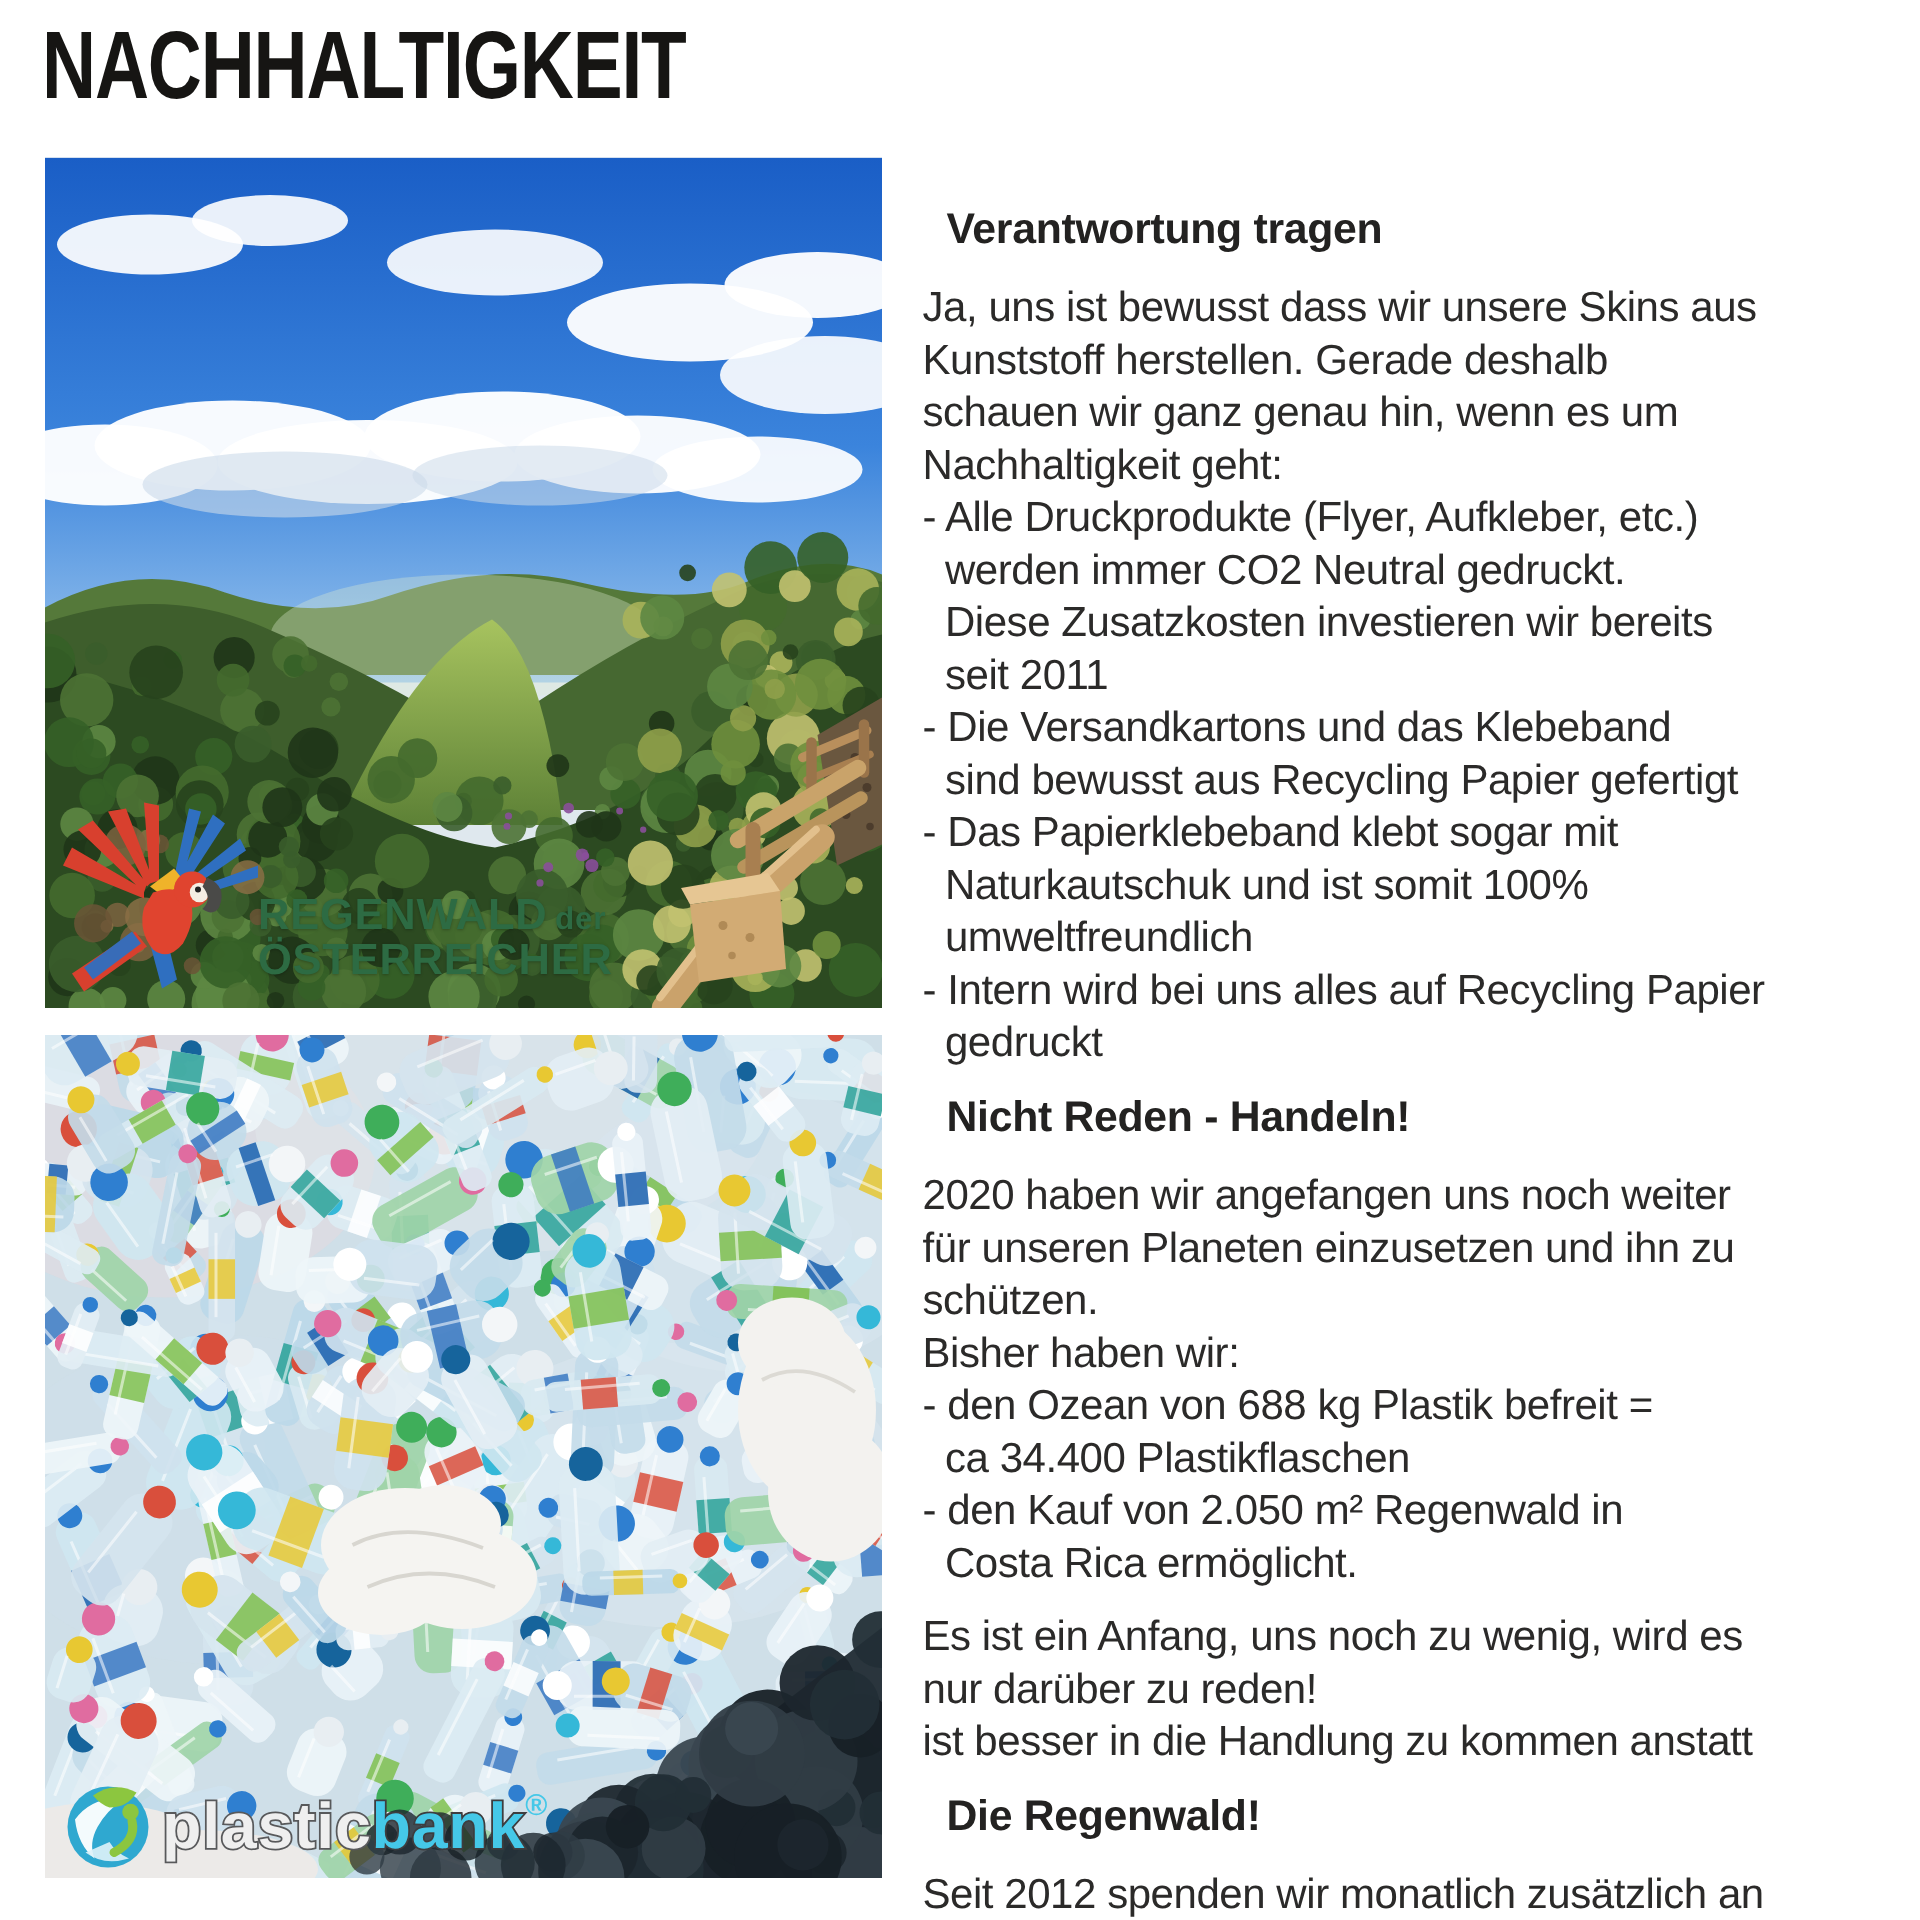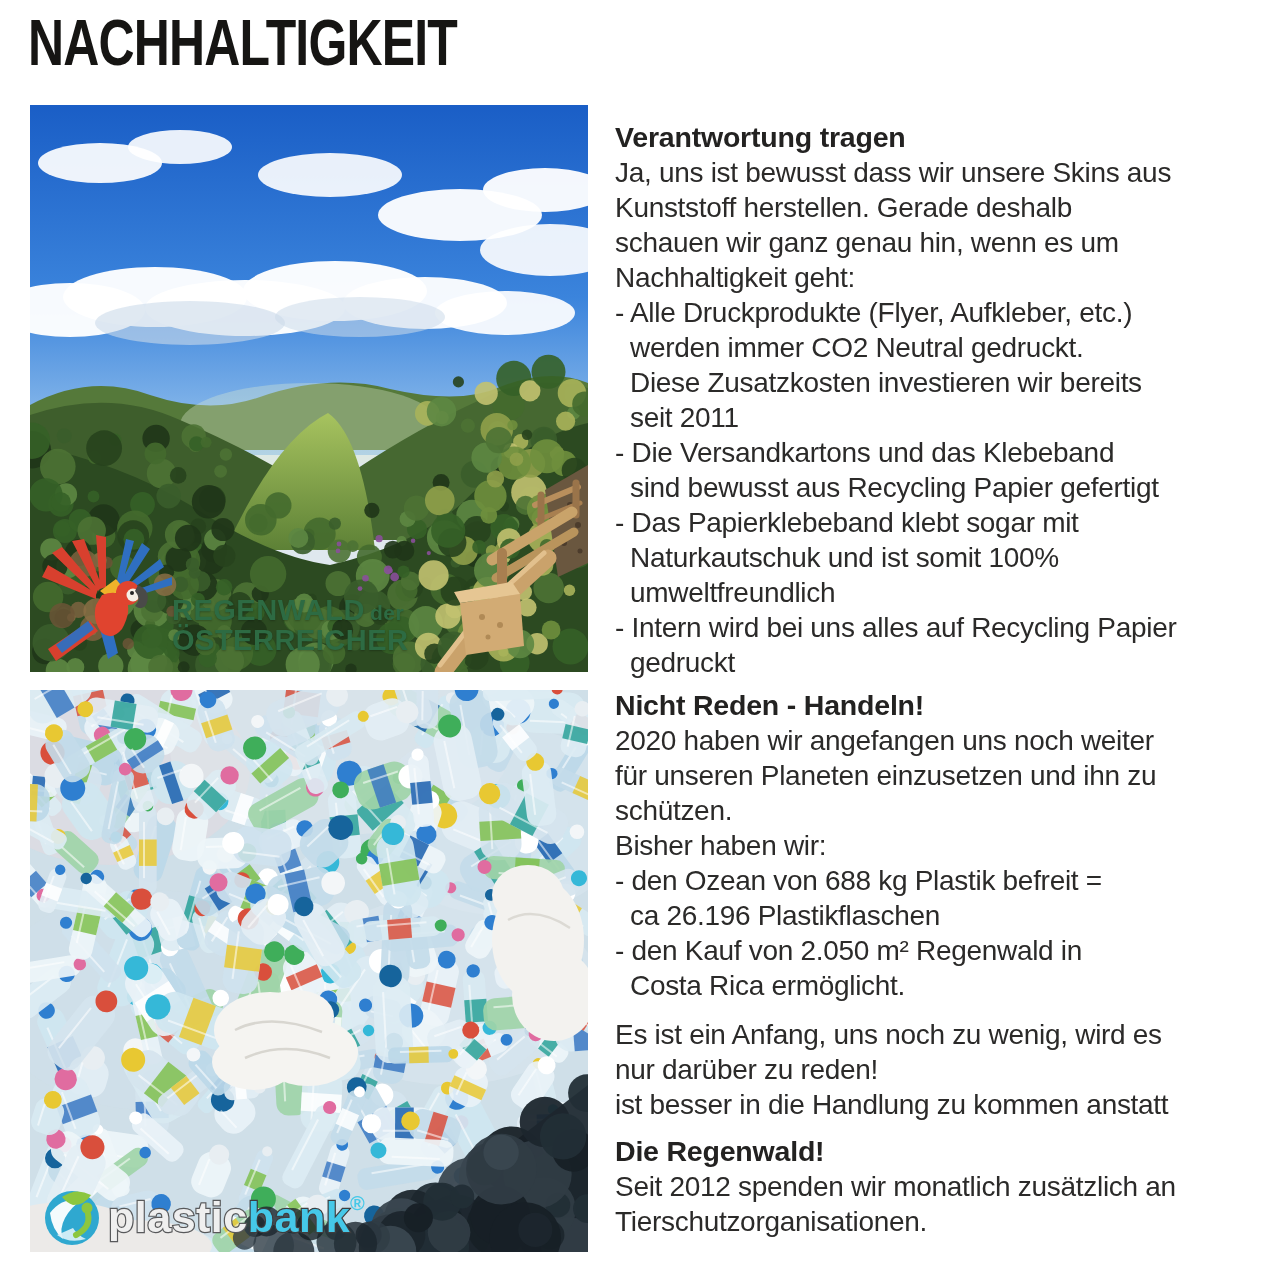--- a/index.html
+++ b/index.html
@@ -9,21 +9,21 @@
   .title{position:absolute;left:28px;top:11px;margin:0;font-size:64px;line-height:64px;
          font-weight:800;letter-spacing:-1px;color:#161513;white-space:nowrap;
          transform:scaleX(.78);transform-origin:left top}
   .photo{position:absolute;overflow:hidden;background:#dfe8ee}
   .photo.rainforest{left:30px;top:105px;width:558px;height:567px}
   .photo.plastic{left:30px;top:690px;width:558px;height:562px}
   .photo svg{display:block}
   
   .text-col{position:absolute;left:615px;top:120px;width:666px;font-size:28px;
             line-height:35px;letter-spacing:-.3px;color:#2b2a29}
-  .text-col h2{margin:0;font-size:28.5px;line-height:35px;font-weight:700;color:#232221;letter-spacing:-.2px}
+  .text-col h2{margin:16px;font-size:28.5px;line-height:35px;font-weight:700;color:#232221;letter-spacing:-.2px}
   .ln{white-space:pre-wrap}
   .sec-1{margin-top:8px}
   .sec-2{margin-top:14px}
   .sec-3{margin-top:12px}
   
   .rw-logo{position:absolute;left:8px;bottom:4px;display:flex;align-items:flex-end}
   .rw-text{color:#2d6b43;font-weight:700;letter-spacing:.5px;line-height:1.06;
            margin-left:-16px;margin-bottom:12px;text-shadow:0 1px 2px rgba(0,0,0,.25)}
   .rw-big{font-size:29px}
   .rw-small{font-size:21px;font-weight:600}
@@ -2021,21 +2021,21 @@
     <div class="ln">  gedruckt</div>
   </section>
 
   <section class="sec-1">
     <h2>Nicht Reden - Handeln!</h2>
     <div class="ln">2020 haben wir angefangen uns noch weiter</div>
     <div class="ln">für unseren Planeten einzusetzen und ihn zu</div>
     <div class="ln">schützen.</div>
     <div class="ln">Bisher haben wir:</div>
     <div class="ln">- den Ozean von 688 kg Plastik befreit =</div>
-    <div class="ln">  ca 26.196 Plastikflaschen</div>
+    <div class="ln">  ca 34.400 Plastikflaschen</div>
     <div class="ln">- den Kauf von 2.050 m² Regenwald in</div>
     <div class="ln">  Costa Rica ermöglicht.</div>
   </section>
 
   <section class="sec-2">
     <div class="ln">Es ist ein Anfang, uns noch zu wenig, wird es</div>
     <div class="ln">nur darüber zu reden!</div>
     <div class="ln">ist besser in die Handlung zu kommen anstatt</div>
   </section>
 

